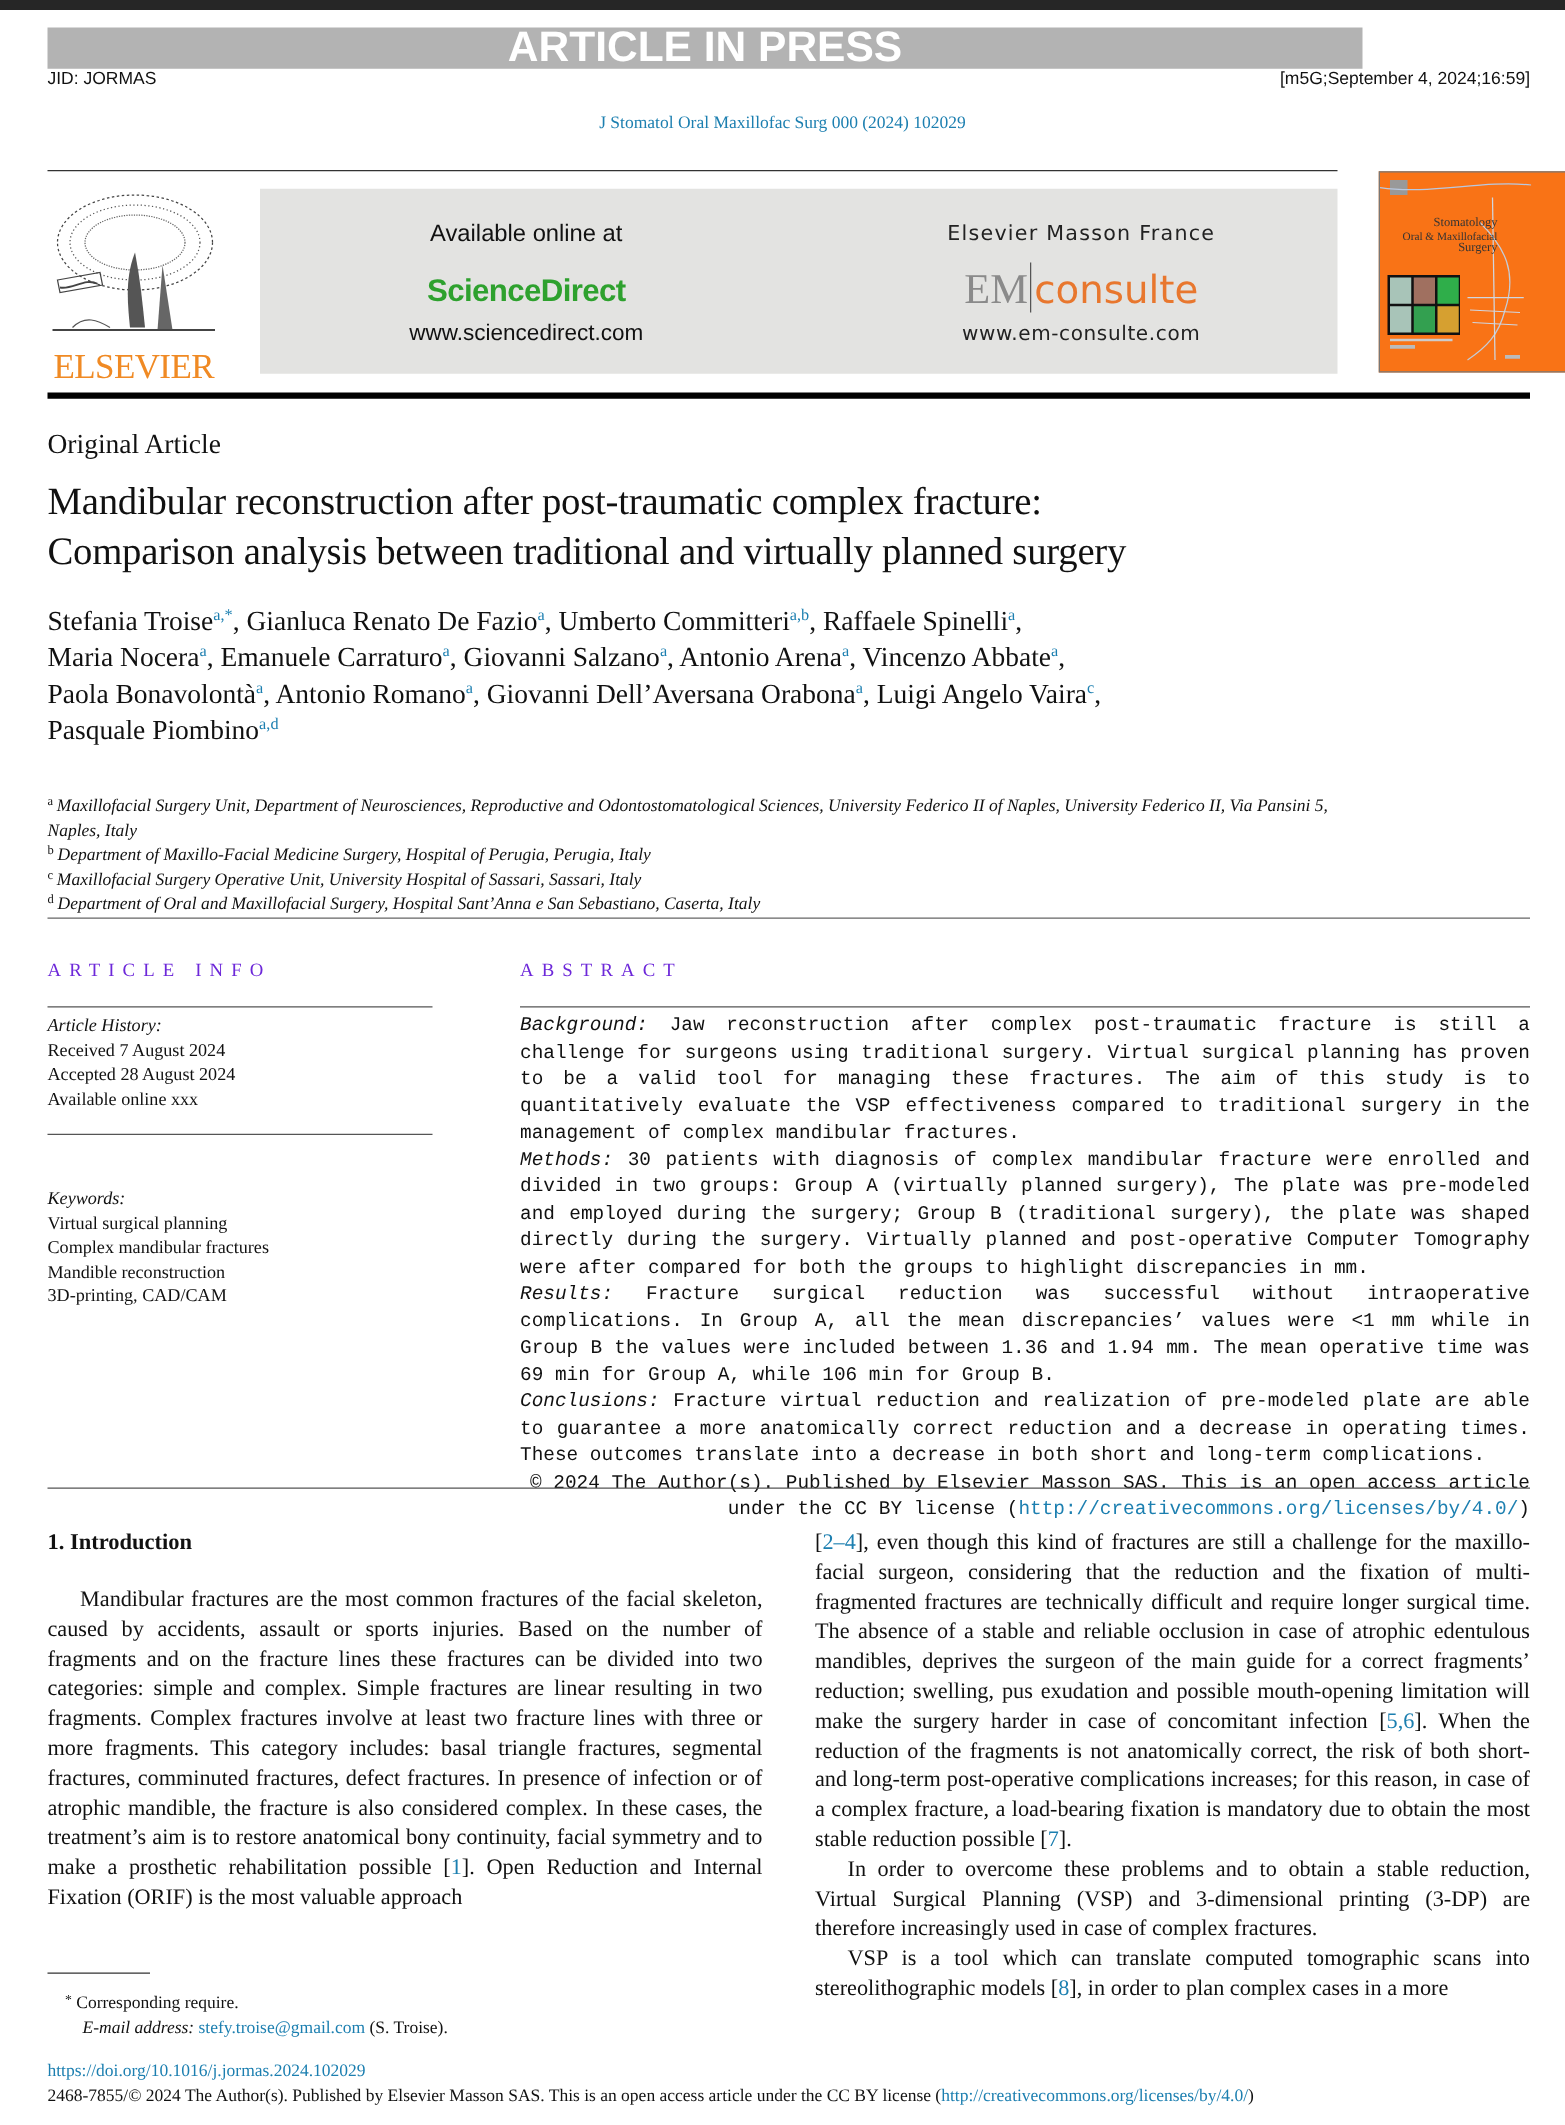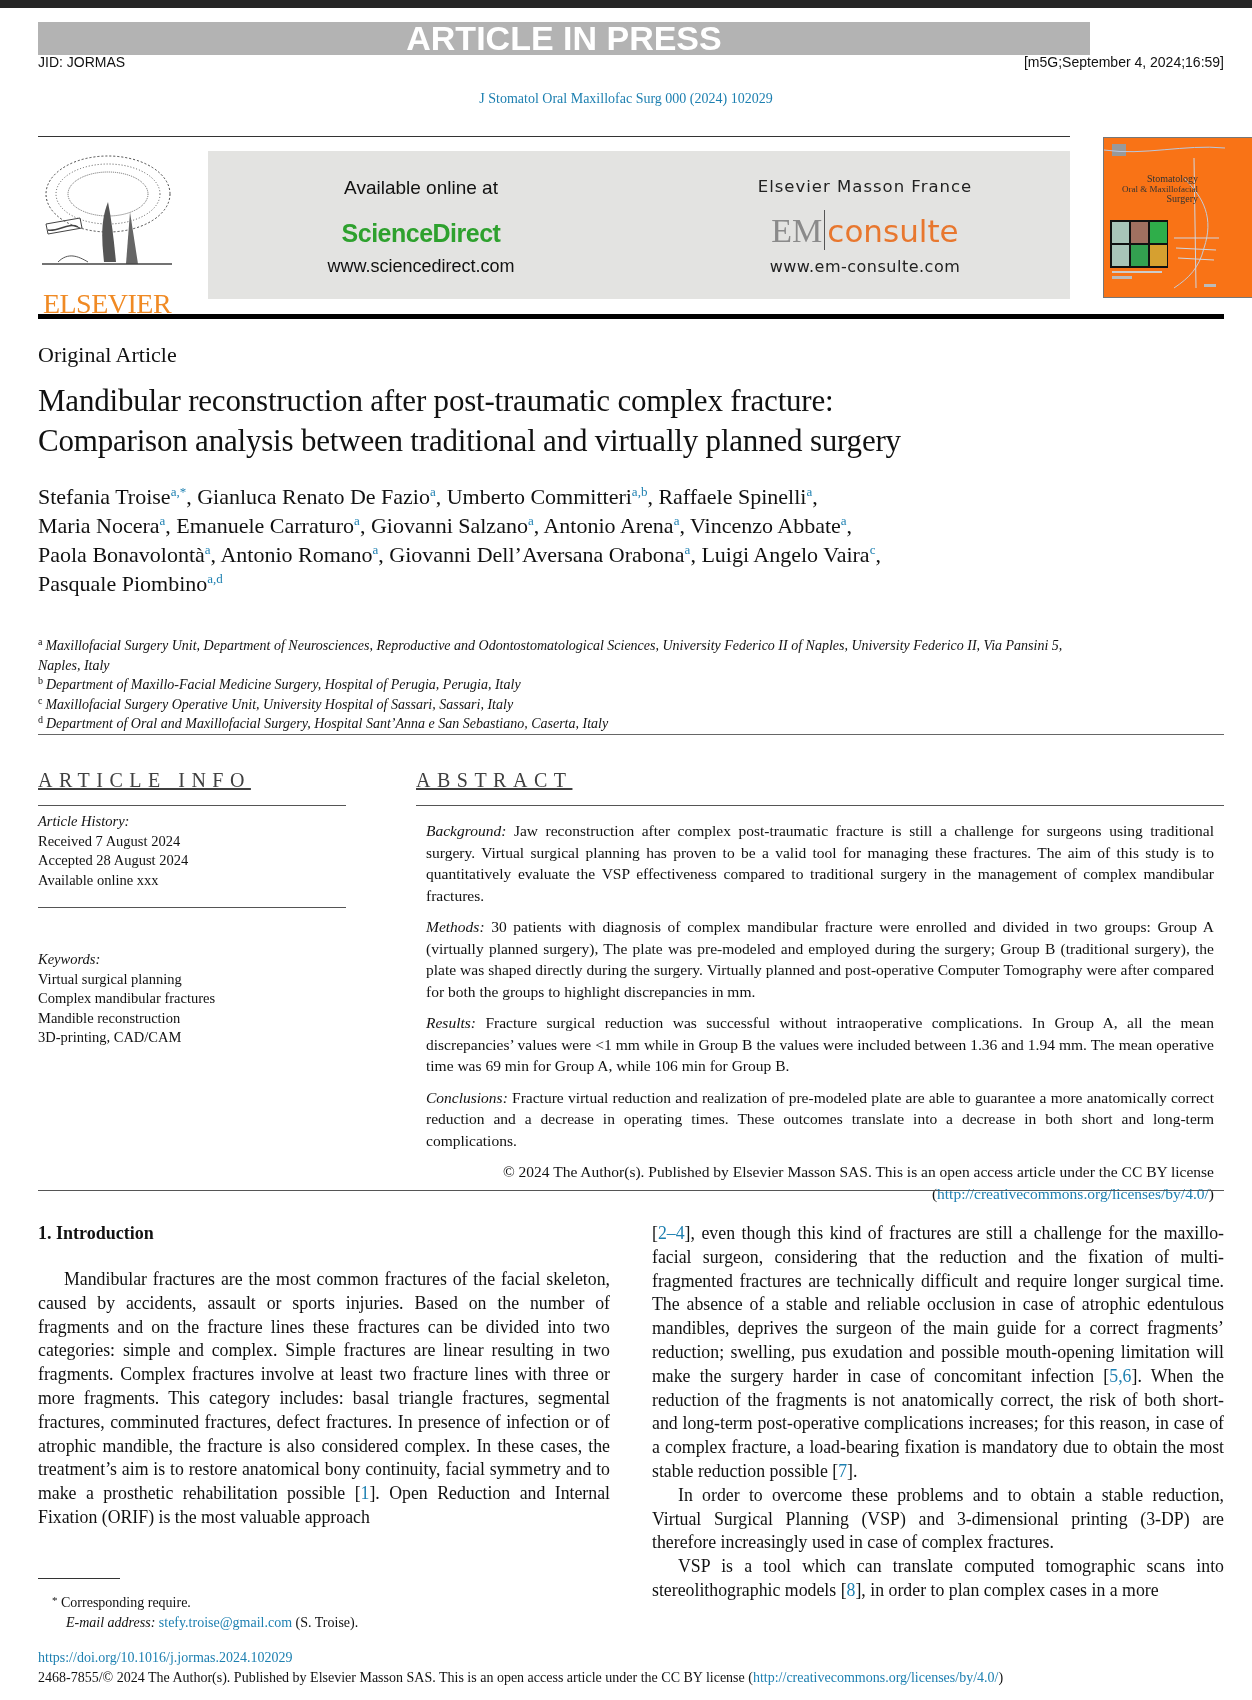--- a/index.html
+++ b/index.html
@@ -13,47 +13,47 @@
     left: 38px; top: 22px; width: 1052px; height: 33px; background: #b3b3b3;
     color: #ffffff; font-family: "Liberation Sans", sans-serif; font-weight: bold;
     font-size: 34px; line-height: 33px; text-align: center; letter-spacing: 0px;
   }
   .jid { left: 38px; top: 54px; font-family: "Liberation Sans", sans-serif; font-size: 14px; color: #111; }
   .stamp { right: 28px; top: 54px; font-family: "Liberation Sans", sans-serif; font-size: 14px; color: #111; }
   .journal-ref { left: 0; width: 1252px; top: 91px; text-align: center; font-size: 14px; color: #1c7fb0; }
   .rule-thin { background: #333; height: 1px; }
   .rule-thick { background: #000; height: 5px; }
   .elsevier-logo { left: 38px; top: 152px; width: 138px; height: 148px; }
-  .elsevier-word { left: 38px; top: 288px; width: 138px; text-align: center; color: #f08a24; font-size: 28px; letter-spacing: -0.5px; }
+  .elsevier-word { left: 38px; top: 278px; width: 138px; text-align: center; color: #f08a24; font-size: 28px; letter-spacing: -0.5px; }
   .banner { left: 208px; top: 151px; width: 862px; height: 148px; background: #e3e3e1; }
   .sd-avail { left: 208px; top: 177px; width: 426px; text-align: center; font-family: "Liberation Sans", sans-serif; font-size: 19px; color: #111; }
   .sd-brand { left: 208px; top: 219px; width: 426px; text-align: center; font-family: "Liberation Sans", sans-serif; font-weight: bold; font-size: 25px; color: #2ea12e; letter-spacing: -0.5px; }
   .sd-url { left: 208px; top: 256px; width: 426px; text-align: center; font-family: "Liberation Sans", sans-serif; font-size: 18px; color: #111; }
   .em-pub { left: 660px; top: 177px; width: 410px; text-align: center; font-family: "DejaVu Sans", sans-serif; font-size: 16.5px; color: #222; letter-spacing: 1px; }
   .em-brand { left: 660px; top: 210px; width: 410px; text-align: center; font-size: 34px; }
   .em-brand .em { color: #8a8a8a; font-family: "Liberation Serif", serif; }
   .em-brand .sep { display: inline-block; width: 1px; height: 40px; background: #555; vertical-align: -8px; margin: 0 2px; }
   .em-brand .consulte { color: #e8772e; font-family: "DejaVu Sans", sans-serif; font-size: 31px; }
   .em-url { left: 660px; top: 257px; width: 410px; text-align: center; font-family: "DejaVu Sans", sans-serif; font-size: 16px; color: #222; letter-spacing: 0.5px; }
   .cover { left: 1103px; top: 137px; width: 121px; height: 159px; border: 1px solid #777; background: #f97316; overflow: hidden; padding-left: 36px; }
   .cover-title { position: absolute; left: 6px; top: 36px; width: 88px; text-align: right; font-size: 9px; line-height: 10px; color: #333; }
   .cover-img { position: absolute; left: 6px; top: 82px; width: 58px; height: 48px; background: #111; }
   .cover-img i { position: absolute; width: 17px; height: 21px; display: block; }
   .article-type { left: 38px; top: 342px; font-size: 22px; color: #111; }
   .title { left: 38px; top: 381px; width: 1100px; font-size: 31px; line-height: 40px; color: #111; letter-spacing: -0.2px; }
   .authors { left: 38px; top: 482px; width: 1080px; font-size: 22px; line-height: 29px; color: #111; }
   sup.af { color: #1c7fb0; font-size: 13px; vertical-align: 8px; line-height: 0; }
   .affils { left: 38px; top: 636px; width: 1050px; font-size: 14px; line-height: 19.5px; font-style: italic; color: #111; }
   .affils sup { font-style: normal; font-size: 10px; vertical-align: 5px; line-height: 0; margin-right: 3px; }
-  .sec-head { font-size: 20px; letter-spacing: 6.5px; color: #404040; text-decoration: underline; }
+  .sec-head { font-size: 15px; letter-spacing: 6.5px; color: #6d28d9; }
   .info-head { left: 38px; top: 769px; }
   .abs-head { left: 416px; top: 769px; }
   .info-col { left: 38px; width: 308px; font-size: 14.5px; line-height: 19.5px; color: #111; }
   .abstract { left: 416px; top: 810px; width: 808px; font-size: 15.5px; line-height: 21.5px; text-align: justify; color: #111; }
-  .abstract p { margin: 10px; }
+  .abstract p { margin: 0; font-family: Liberation Mono, monospace; }
   .abstract em { font-style: italic; }
   .abstract .copy { text-align: right; }
   a.lnk { color: #1c7fb0; text-decoration: none; }
   .body-col { width: 572px; font-size: 17.8px; line-height: 23.8px; text-align: justify; color: #111; }
   .body-col p { margin: 0; text-indent: 26px; }
   .body-col p.noind { text-indent: 0; }
   .intro-head { left: 38px; top: 1223px; font-size: 18px; font-weight: bold; color: #111; }
   .col-left { left: 38px; top: 1268px; }
   .col-right { left: 652px; top: 1222px; }
   .fn-rule { left: 38px; top: 1578px; width: 82px; height: 1px; background: #333; }

